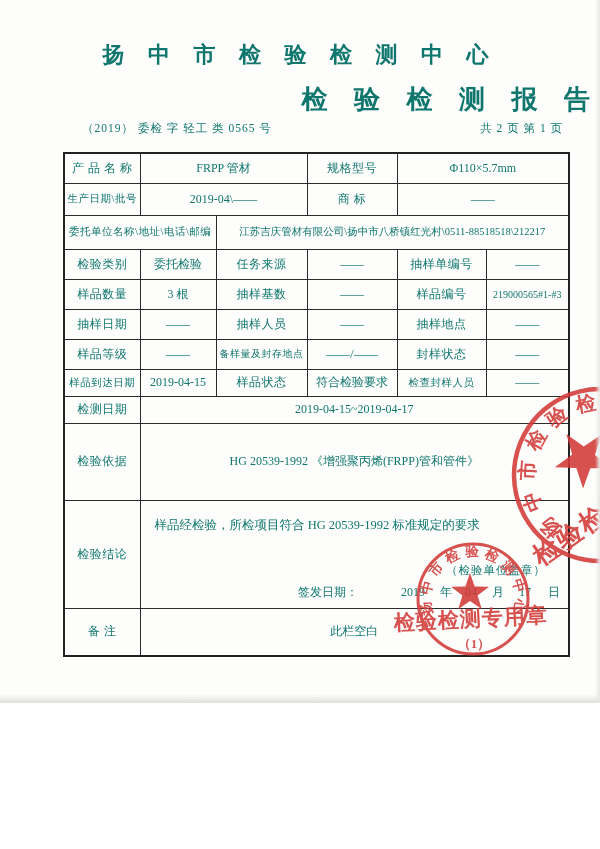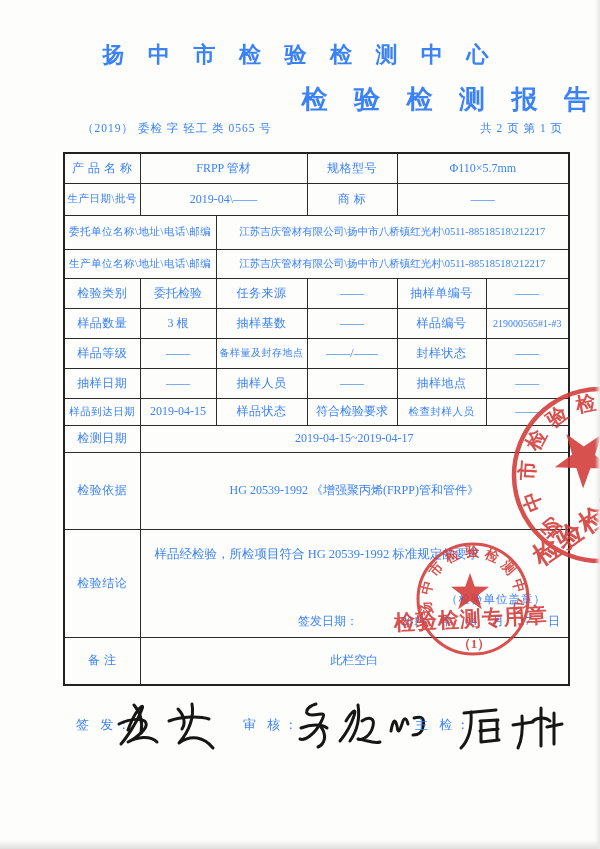--- a/index.html
+++ b/index.html
@@ -1,18 +1,18 @@
 <!DOCTYPE html>
 <html><head>
 <meta charset="utf-8">
 <style>
   html,body{margin:0;padding:0;}
   .page{
-    position:relative; width:600px; height:849px; overflow:hidden;
-    background:#fdfdfc; color:#3b82f6;
+    position:relative; width:600px; height:703px; overflow:hidden;
+    background:#fdfdfc; color:#0f766e;
     font-family:"Liberation Serif","DejaVu Serif",serif;
   }
   
   .edge-bottom{position:absolute;left:0;bottom:0;width:100%;height:9px;
     background:linear-gradient(to bottom, rgba(220,220,220,0), #dfdfdd);}
   .edge-right{position:absolute;right:0;top:0;height:100%;width:5px;
     background:linear-gradient(to right, rgba(230,230,230,0), #e7e7e5);}
 
   
   .org-title{position:absolute;top:40px;left:0;width:100%;text-align:center;
@@ -83,54 +83,50 @@
     <tr style="height:32px">
       <td class="lab small">生产日期\批号</td>
       <td colspan="2">2019-04\——</td>
       <td class="lab">商    标</td>
       <td colspan="2">——</td>
     </tr>
     <tr style="height:34px">
       <td colspan="2" class="lab small">委托单位名称\地址\电话\邮编</td>
       <td colspan="4" class="left small">江苏吉庆管材有限公司\扬中市八桥镇红光村\0511-88518518\212217</td>
     </tr>
-    <tr style="height:29px">
-      <td colspan="2" class="lab small">生产单位名称\地址\电话\邮编</td>
-      <td colspan="4" class="left small">江苏吉庆管材有限公司\扬中市八桥镇红光村\0511-88518518\212217</td>
-    </tr>
     <tr style="height:30px">
       <td class="lab">检验类别</td>
       <td>委托检验</td>
       <td class="lab">任务来源</td>
       <td>——</td>
       <td class="lab">抽样单编号</td>
       <td>——</td>
     </tr>
     <tr style="height:30px">
       <td class="lab">样品数量</td>
       <td>3 根</td>
       <td class="lab">抽样基数</td>
       <td>——</td>
       <td class="lab">样品编号</td>
       <td class="vsmall">219000565#1-#3</td>
     </tr>
     <tr style="height:30px">
+      <td class="lab">抽样日期</td>
+      <td>——</td>
+      <td class="lab">抽样人员</td>
+      <td>——</td>
+      <td class="lab">抽样地点</td>
+      <td>——</td>
+    </tr>
+    <tr style="height:30px">
       <td class="lab">样品等级</td>
       <td>——</td>
       <td class="lab vsmall">备样量及封存地点</td>
       <td>——/——</td>
       <td class="lab">封样状态</td>
-      <td>——</td>
-    </tr>
-    <tr style="height:30px">
-      <td class="lab">抽样日期</td>
-      <td>——</td>
-      <td class="lab">抽样人员</td>
-      <td>——</td>
-      <td class="lab">抽样地点</td>
       <td>——</td>
     </tr>
     <tr style="height:27px">
       <td class="lab small">样品到达日期</td>
       <td>2019-04-15</td>
       <td class="lab">样品状态</td>
       <td>符合检验要求</td>
       <td class="lab small">检查封样人员</td>
       <td>——</td>
     </tr>

